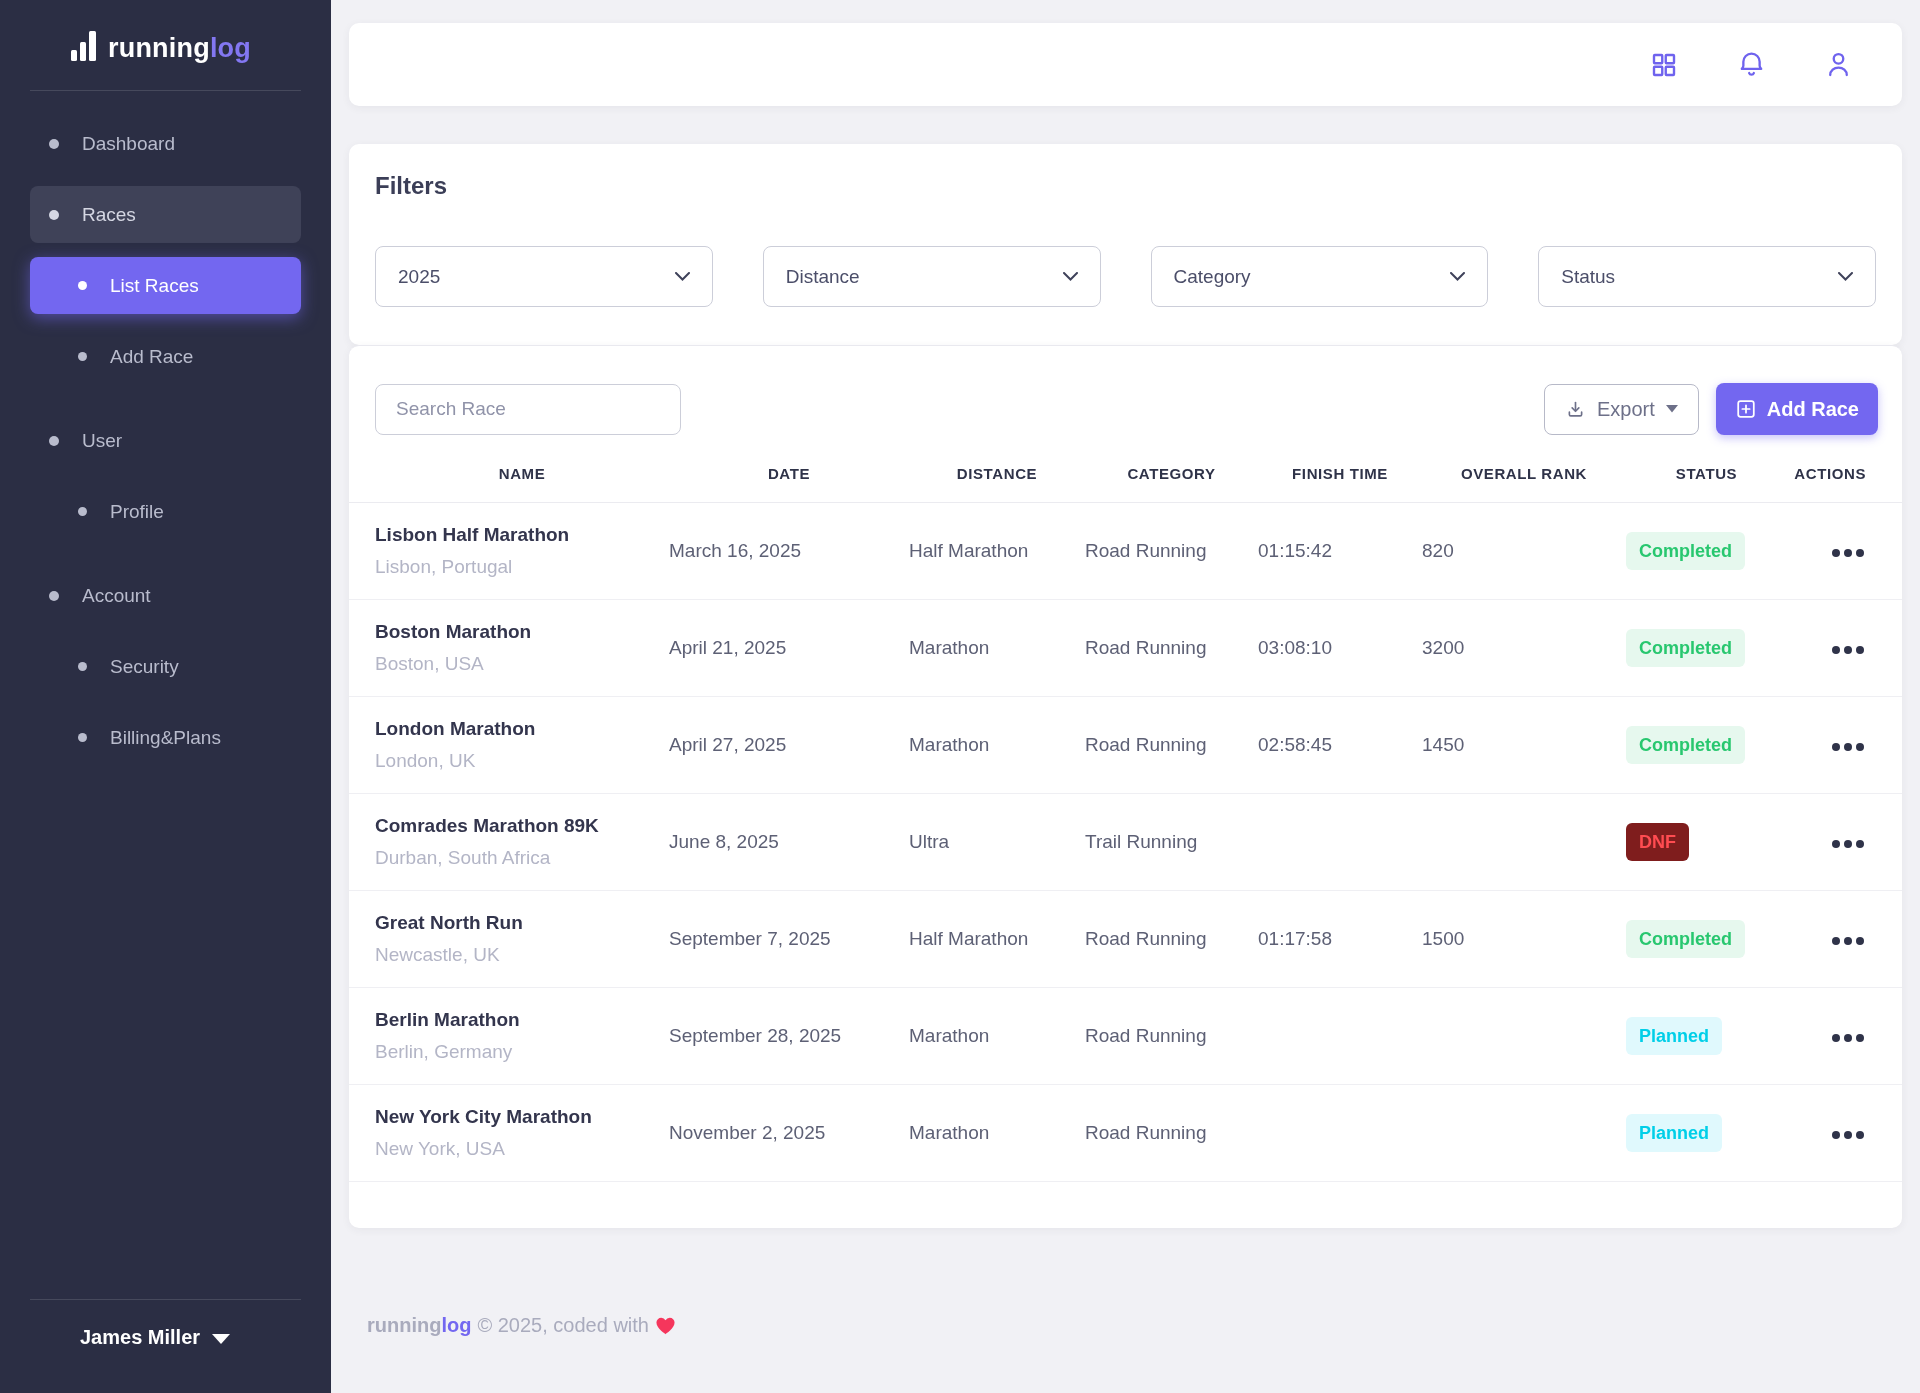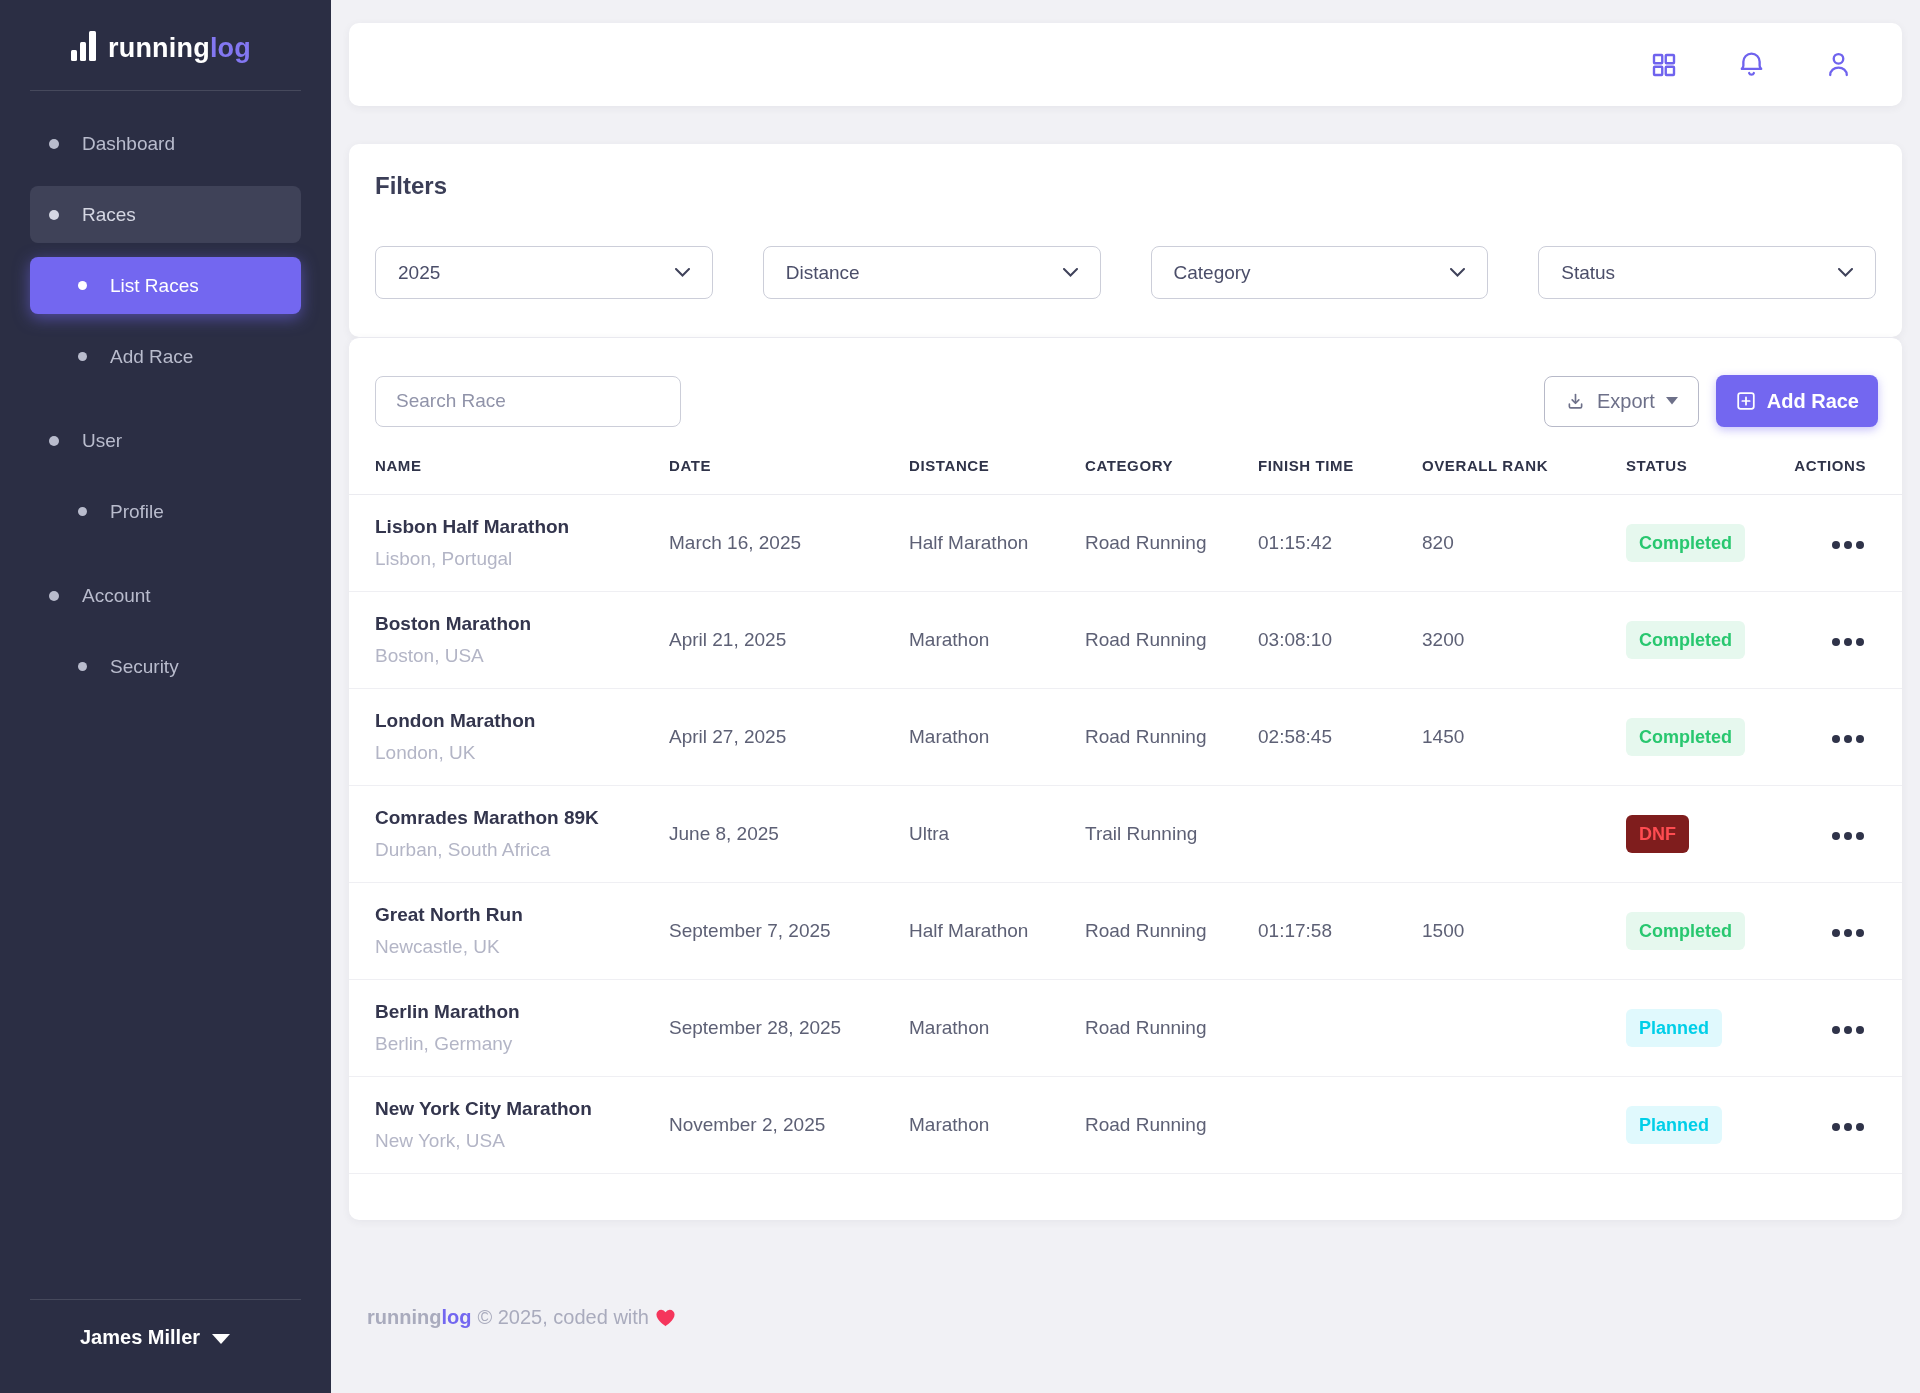--- a/index.html
+++ b/index.html
@@ -61,21 +61,21 @@
   .topbar {
     height:83px; display:flex; align-items:center;
     justify-content:flex-end; gap:55px; padding-right:48px;
   }
   .topbar .icon-btn { width:32px; height:32px; cursor:pointer; display:flex; align-items:center; justify-content:center; }
 
   .filters-card { margin-top:38px; padding:28px 26px 38px 26px; }
   .filters-title { font-size:24px; font-weight:700; color:#3b3e57; }
   .selects-row { display:flex; gap:50px; margin-top:46px; }
   .select-box {
-    flex:1; height:53px; border:1px solid #ccced9; border-radius:8px;
+    flex:1; height:61px; border:1px solid #ccced9; border-radius:8px;
     display:flex; align-items:center; justify-content:space-between;
     padding:0 22px; font-size:19px; color:#4b4e69; cursor:pointer; background:#fff;
   }
 
   .table-card { margin-top:0; border-top:1px solid #e9e9ef; padding-bottom:46px; }
   .toolbar { display:flex; align-items:center; padding:37px 24px 0 26px; }
   .search-input {
     width:306px; height:51px; border:1px solid #ccced9; border-radius:8px;
     padding:0 20px; font-size:19px; color:#5d6075; outline:none;
     font-family:"Liberation Sans", sans-serif;
@@ -90,21 +90,21 @@
   .add-btn {
     margin-left:17px; height:52px; display:flex; align-items:center; gap:10px;
     border:none; border-radius:8px; background:#7367f0; color:#fff;
     padding:0 19px; font-size:20px; font-weight:700; cursor:pointer;
     box-shadow:0 3px 10px rgba(115,103,240,.4);
     font-family:"Liberation Sans", sans-serif;
   }
 
   table { width:100%; border-collapse:collapse; table-layout:fixed; margin-top:24px; }
   thead th {
-    text-align:left; font-size:15px; font-weight:700; color:#2f3349;
+    text-align:center; font-size:15px; font-weight:700; color:#2f3349;
     letter-spacing:.6px; padding:6px 0 20px 0; border-bottom:1px solid #ebebf0;
   }
   th.col-name, td.cell-name { padding-left:26px; }
   th.col-actions, td.cell-actions { text-align:right; padding-right:36px; }
   tbody td {
     height:97px; border-bottom:1px solid #efeff3;
     font-size:19px; color:#5d6075; vertical-align:middle;
   }
   .race-name { font-weight:700; color:#33354d; font-size:19px; }
   .race-loc { color:#b3b5c6; font-size:19px; margin-top:10px; }
@@ -158,20 +158,23 @@
     <span>User</span>
   </div>
       <div class="nav-item lvl2">
     <span>Profile</span>
   </div>
       <div class="nav-item lvl1 group-gap">
     <span>Account</span>
   </div>
       <div class="nav-item lvl2">
     <span>Security</span>
+  </div>
+      <div class="nav-item lvl2">
+    <span>Billing&amp;Plans</span>
   </div>
     </nav>
 
   <div class="side-bottom">
     <div class="side-divider"></div>
     <div class="user-row">
       <span>James Miller</span>
       <span class="caret-down-solid"></span>
     </div>
   </div>

